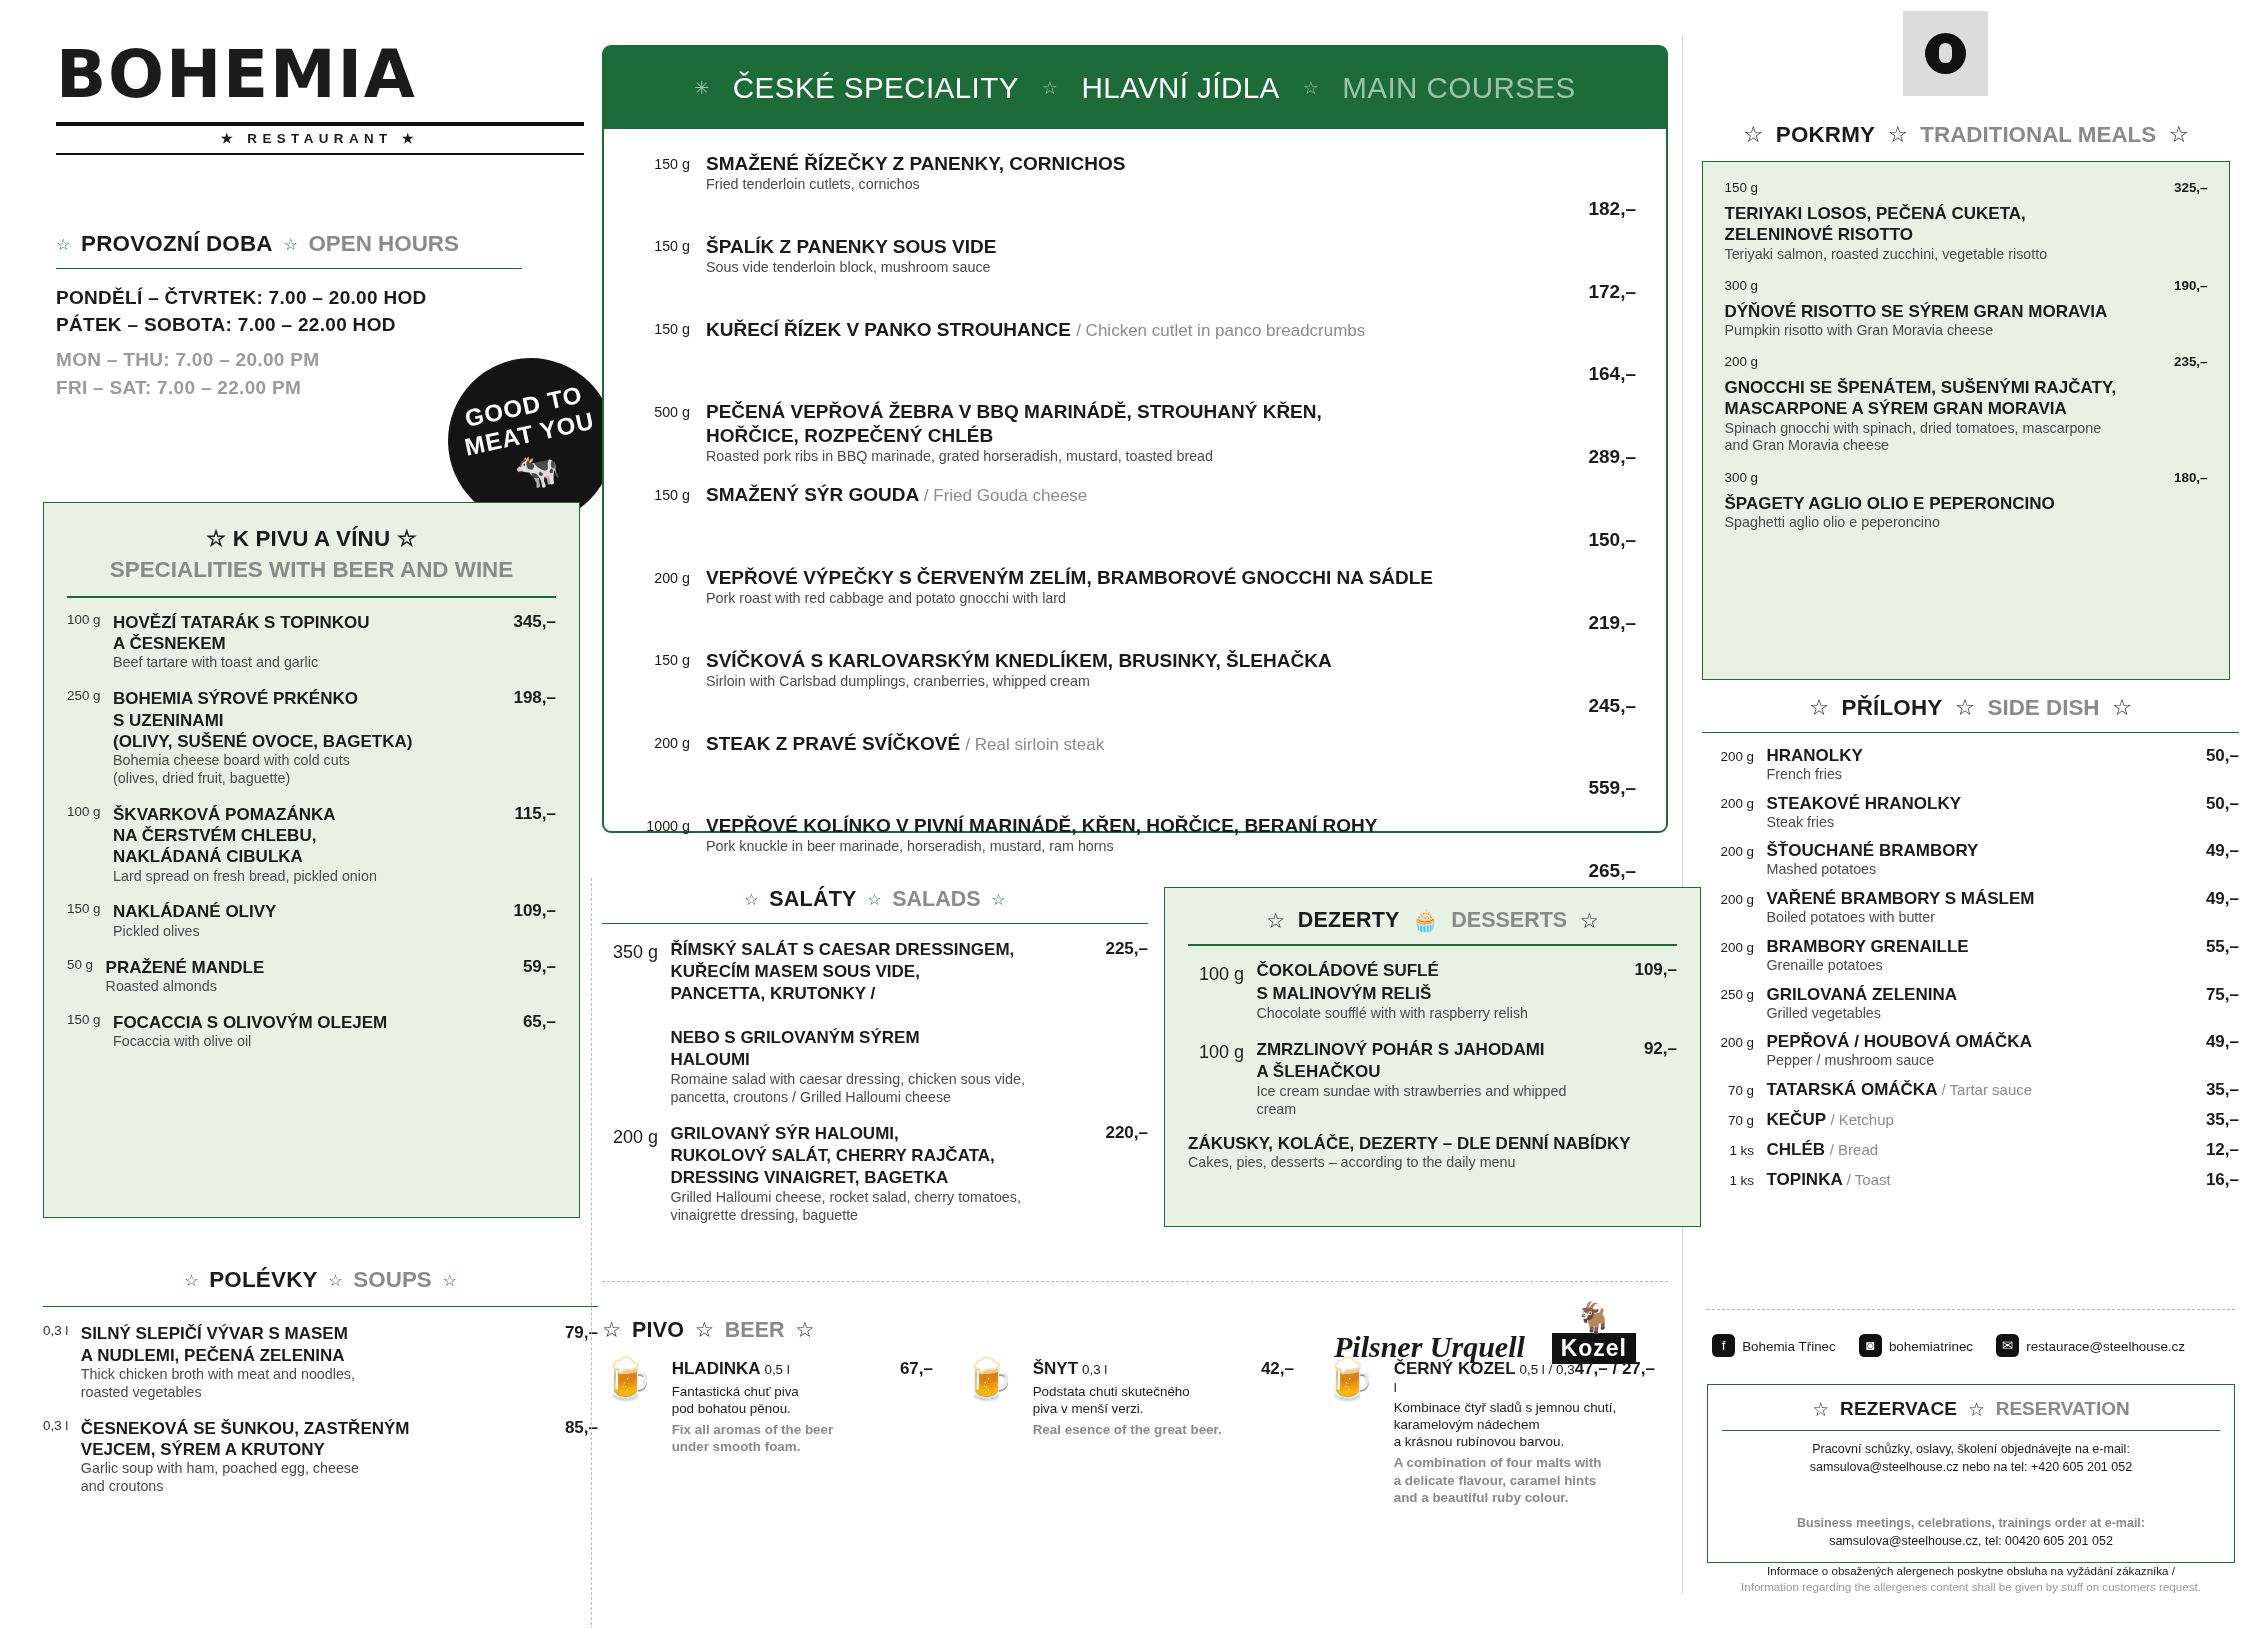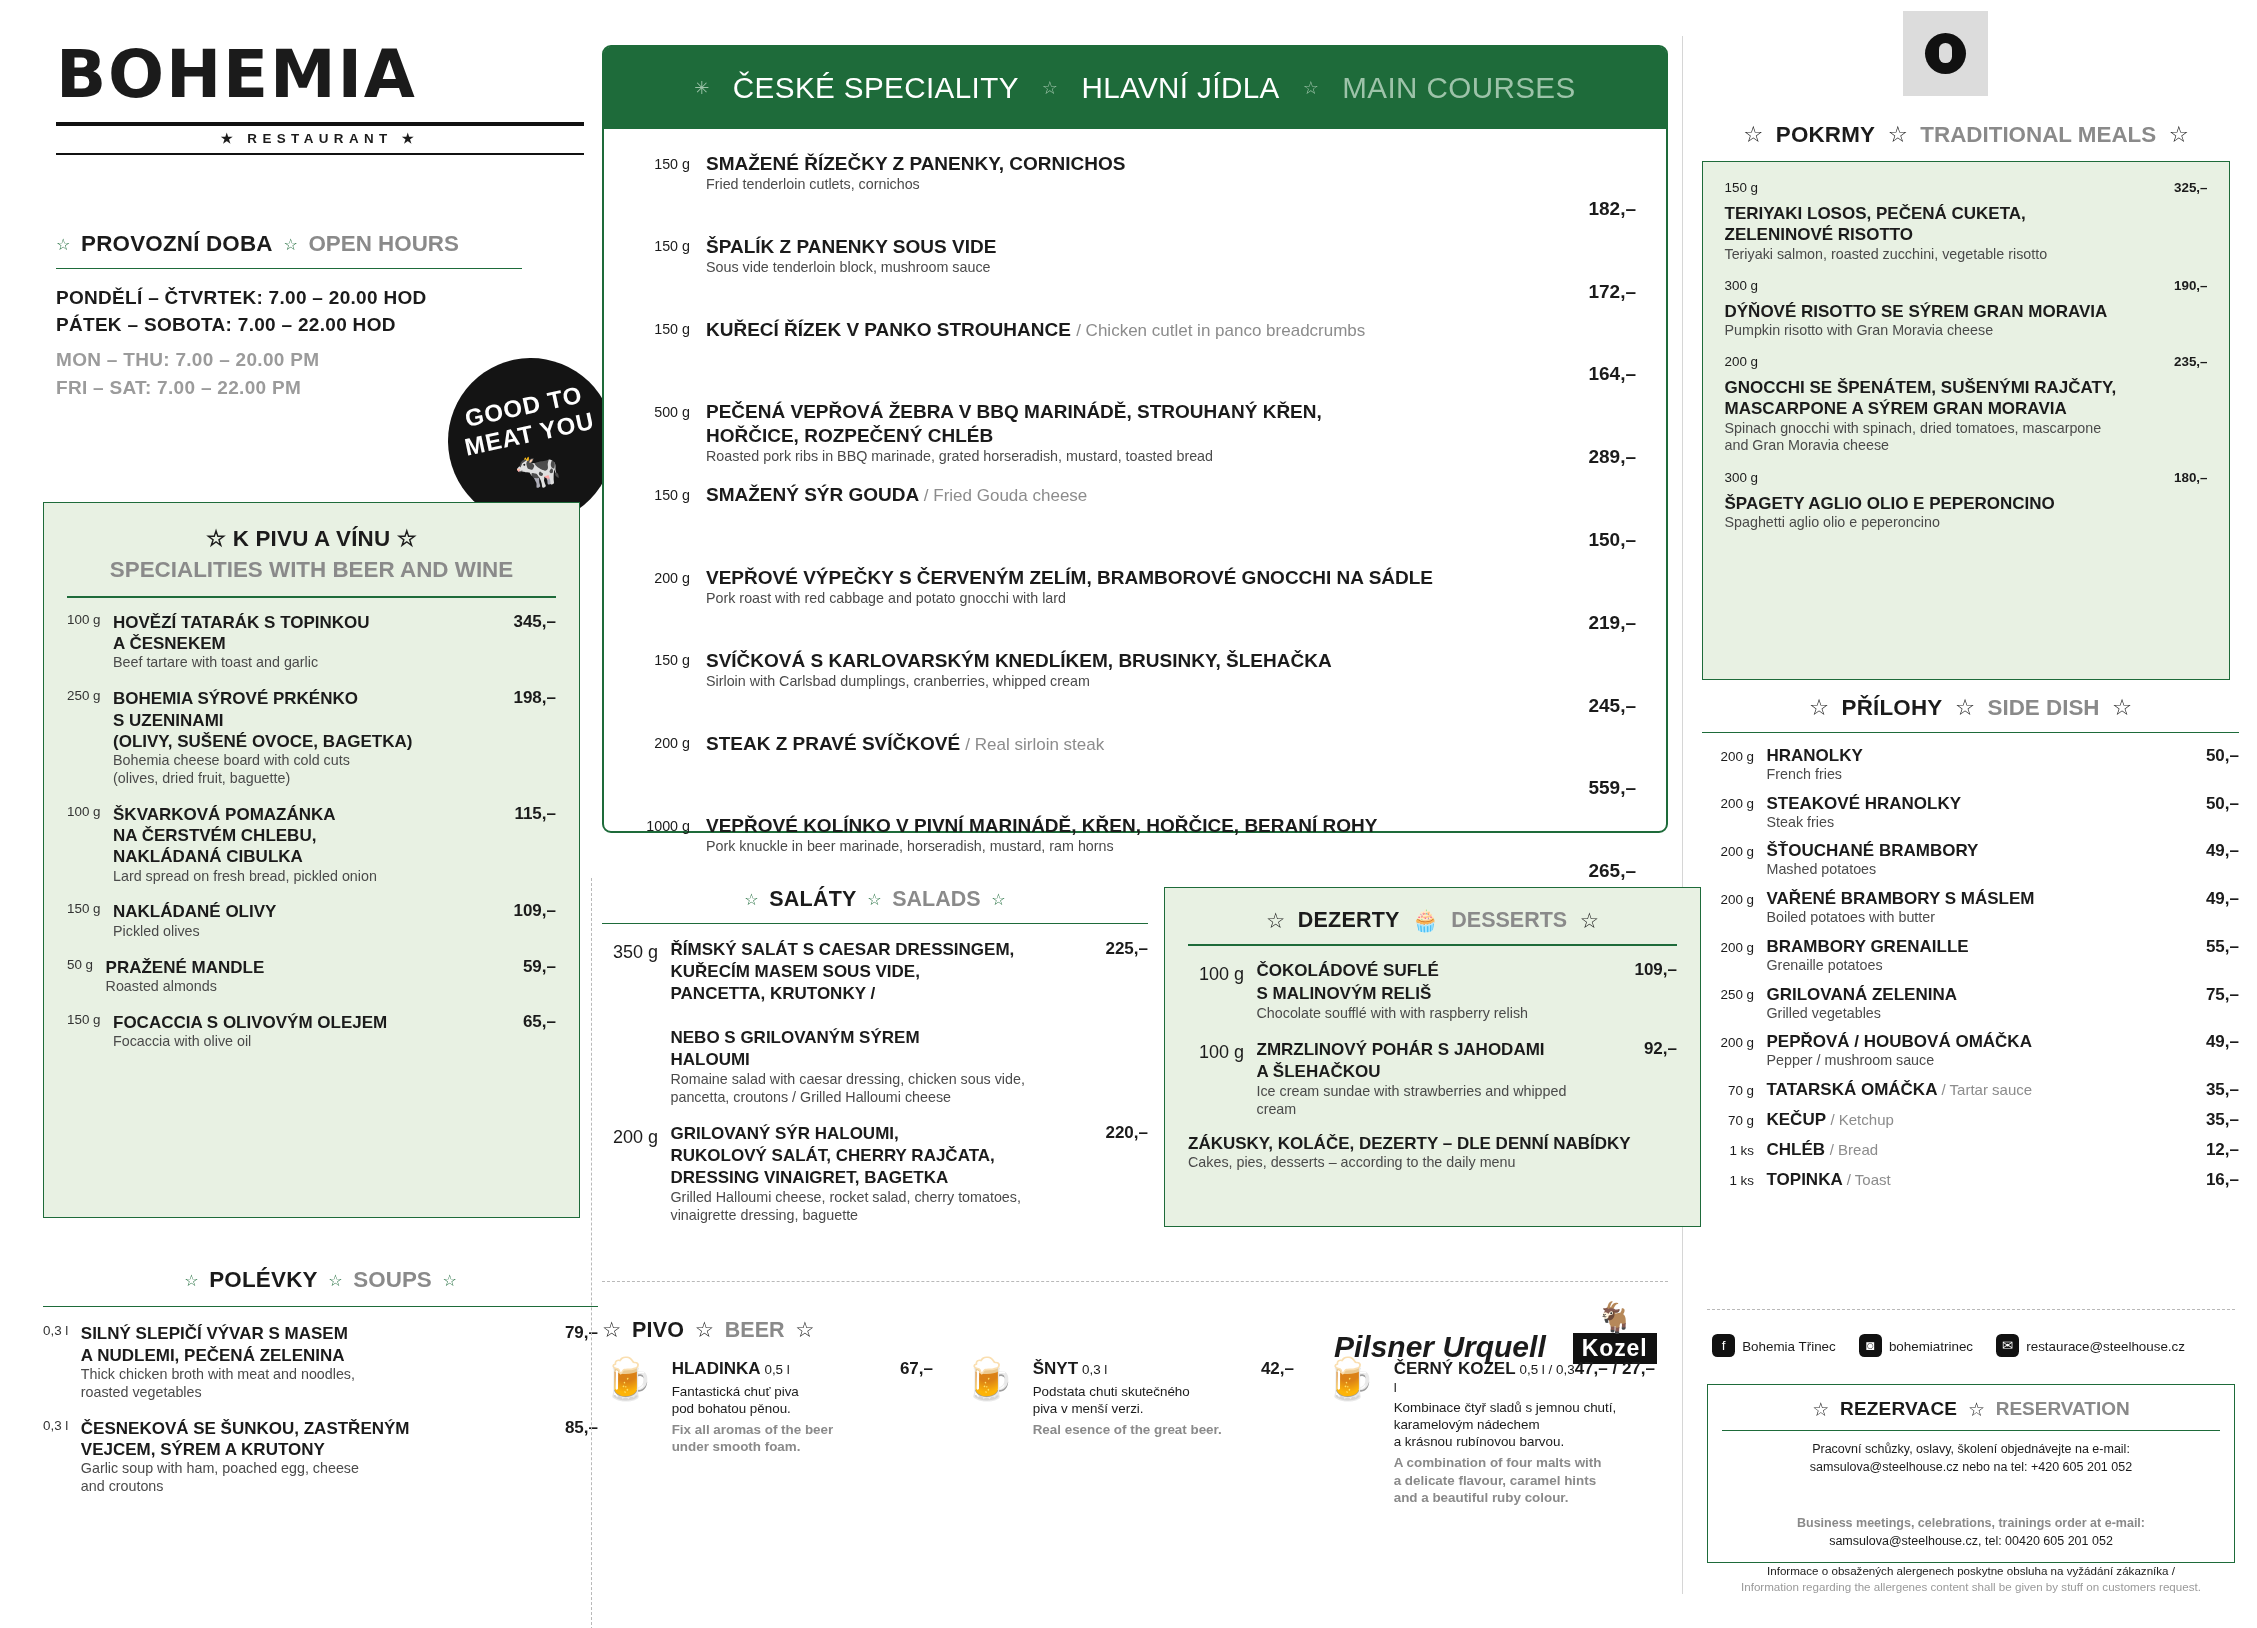--- a/index.html
+++ b/index.html
@@ -106,21 +106,21 @@
   .beer-head { font-size: 21.5px; display: flex; align-items: center; gap: 10.7px; }
   .beer-items { display: flex; gap: 30px; margin-top: 16px; }
   .beer-item { display: flex; gap: 10.7px; width: 331px; }
   .mug { width: 59px; flex: 0 0 59px; }
   .beer-name { font-size: 17px; font-weight: bold; }
   .beer-vol { font-size: 13.4px; font-weight: normal; }
   .beer-price { font-weight: bold; font-size: 17px; float: right; }
   .beer-desc { font-size: 13.4px; line-height: 1.3; margin-top: 3.6px; }
 
   .brands { position: absolute; left: 1334px; top: 1303px; display: flex; gap: 27px; align-items: flex-end; }
-  .brand1 { font-family: Liberation Sans, sans-serif; font-style: italic; font-weight: bold; font-size: 30px; }
+  .brand1 { font-family: Liberation Serif, serif; font-style: italic; font-weight: bold; font-size: 30px; }
   .brand2 { text-align: center; }
   .brand2 .kz { background: #111; color: #fff; font-weight: bold; font-size: 23px; padding: 1.8px 9px; letter-spacing: 0.9px; }
 
   .vdash { position: absolute; border-left: 1.8px dashed #b9b9b9; }
   .hdash { position: absolute; border-top: 1.8px dashed #b9b9b9; }
 
   
   .pokrmy-head {
     position: absolute; left: 1702px; top: 121px; width: 528px;
     display: flex; justify-content: center; gap: 12.5px; font-size: 22.4px; align-items: center;

